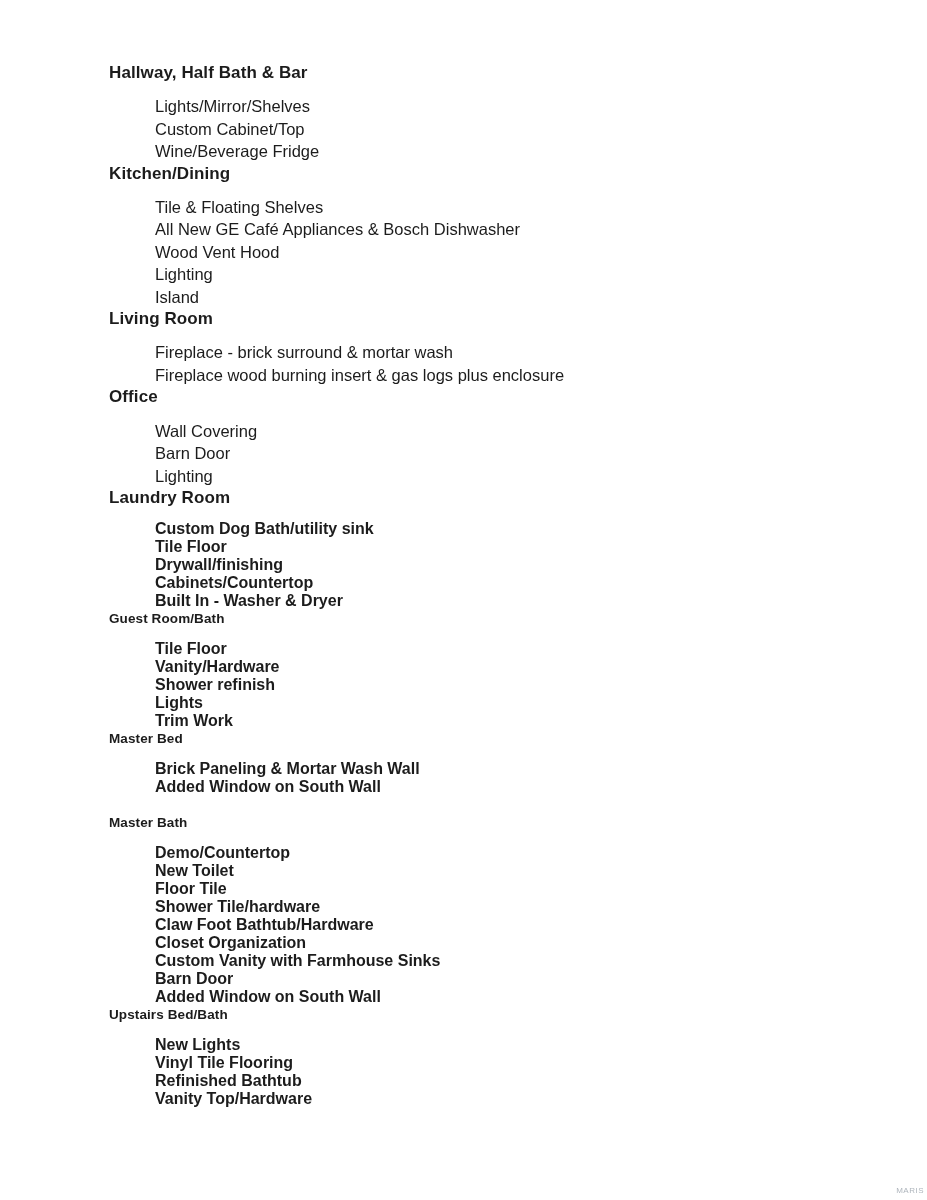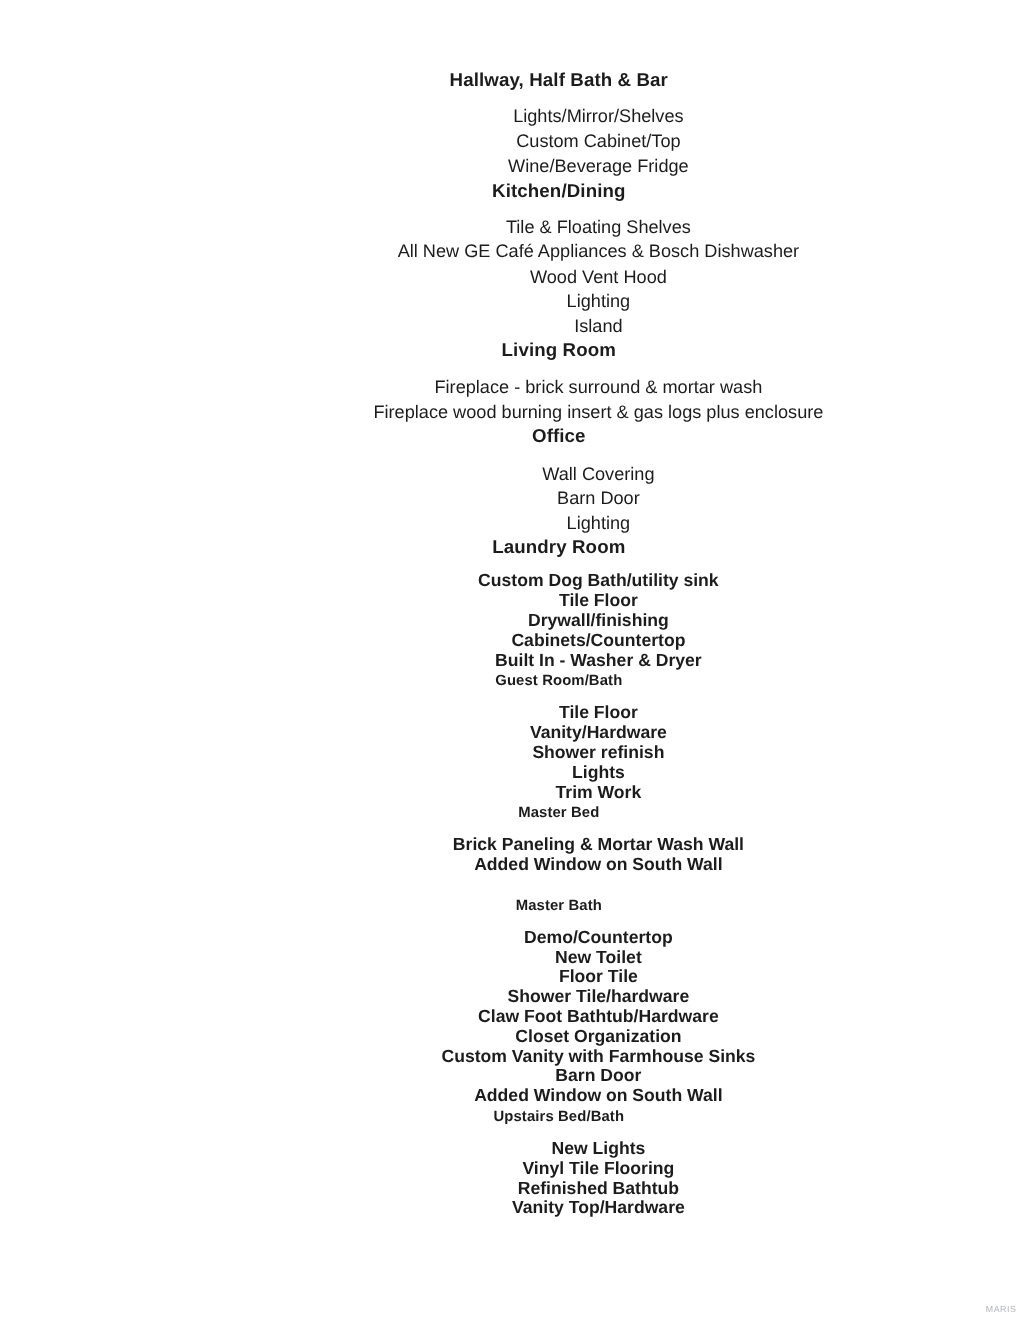--- a/index.html
+++ b/index.html
@@ -8,21 +8,20 @@
     background: #ffffff;
   }
   .page {
     position: relative;
     width: 927px;
     height: 1200px;
     background: #ffffff;
     overflow: hidden;
     font-family: "Liberation Sans", sans-serif;
     color: #1c1c1c;
-    text-align: center;
   }
   .content {
     position: absolute;
     top: 62px;
     left: 109px;
     right: 20px;
   }
   .section { }
   .heading {
     font-weight: bold;
@@ -32,21 +31,21 @@
     font-size: 17px;
     line-height: 22.4px;
     margin-bottom: 11px;
   }
   .sec-small > .heading {
     font-size: 13.5px;
     line-height: 18px;
     margin-bottom: 12px;
   }
   .items {
-    margin-left: 72px;
+    margin-left: 46px;
   }
   .item-large .item {
     font-size: 16.5px;
     line-height: 22.4px;
   }
   .item-small .item {
     font-size: 16px;
     line-height: 18px;
     font-weight: bold;
   }

